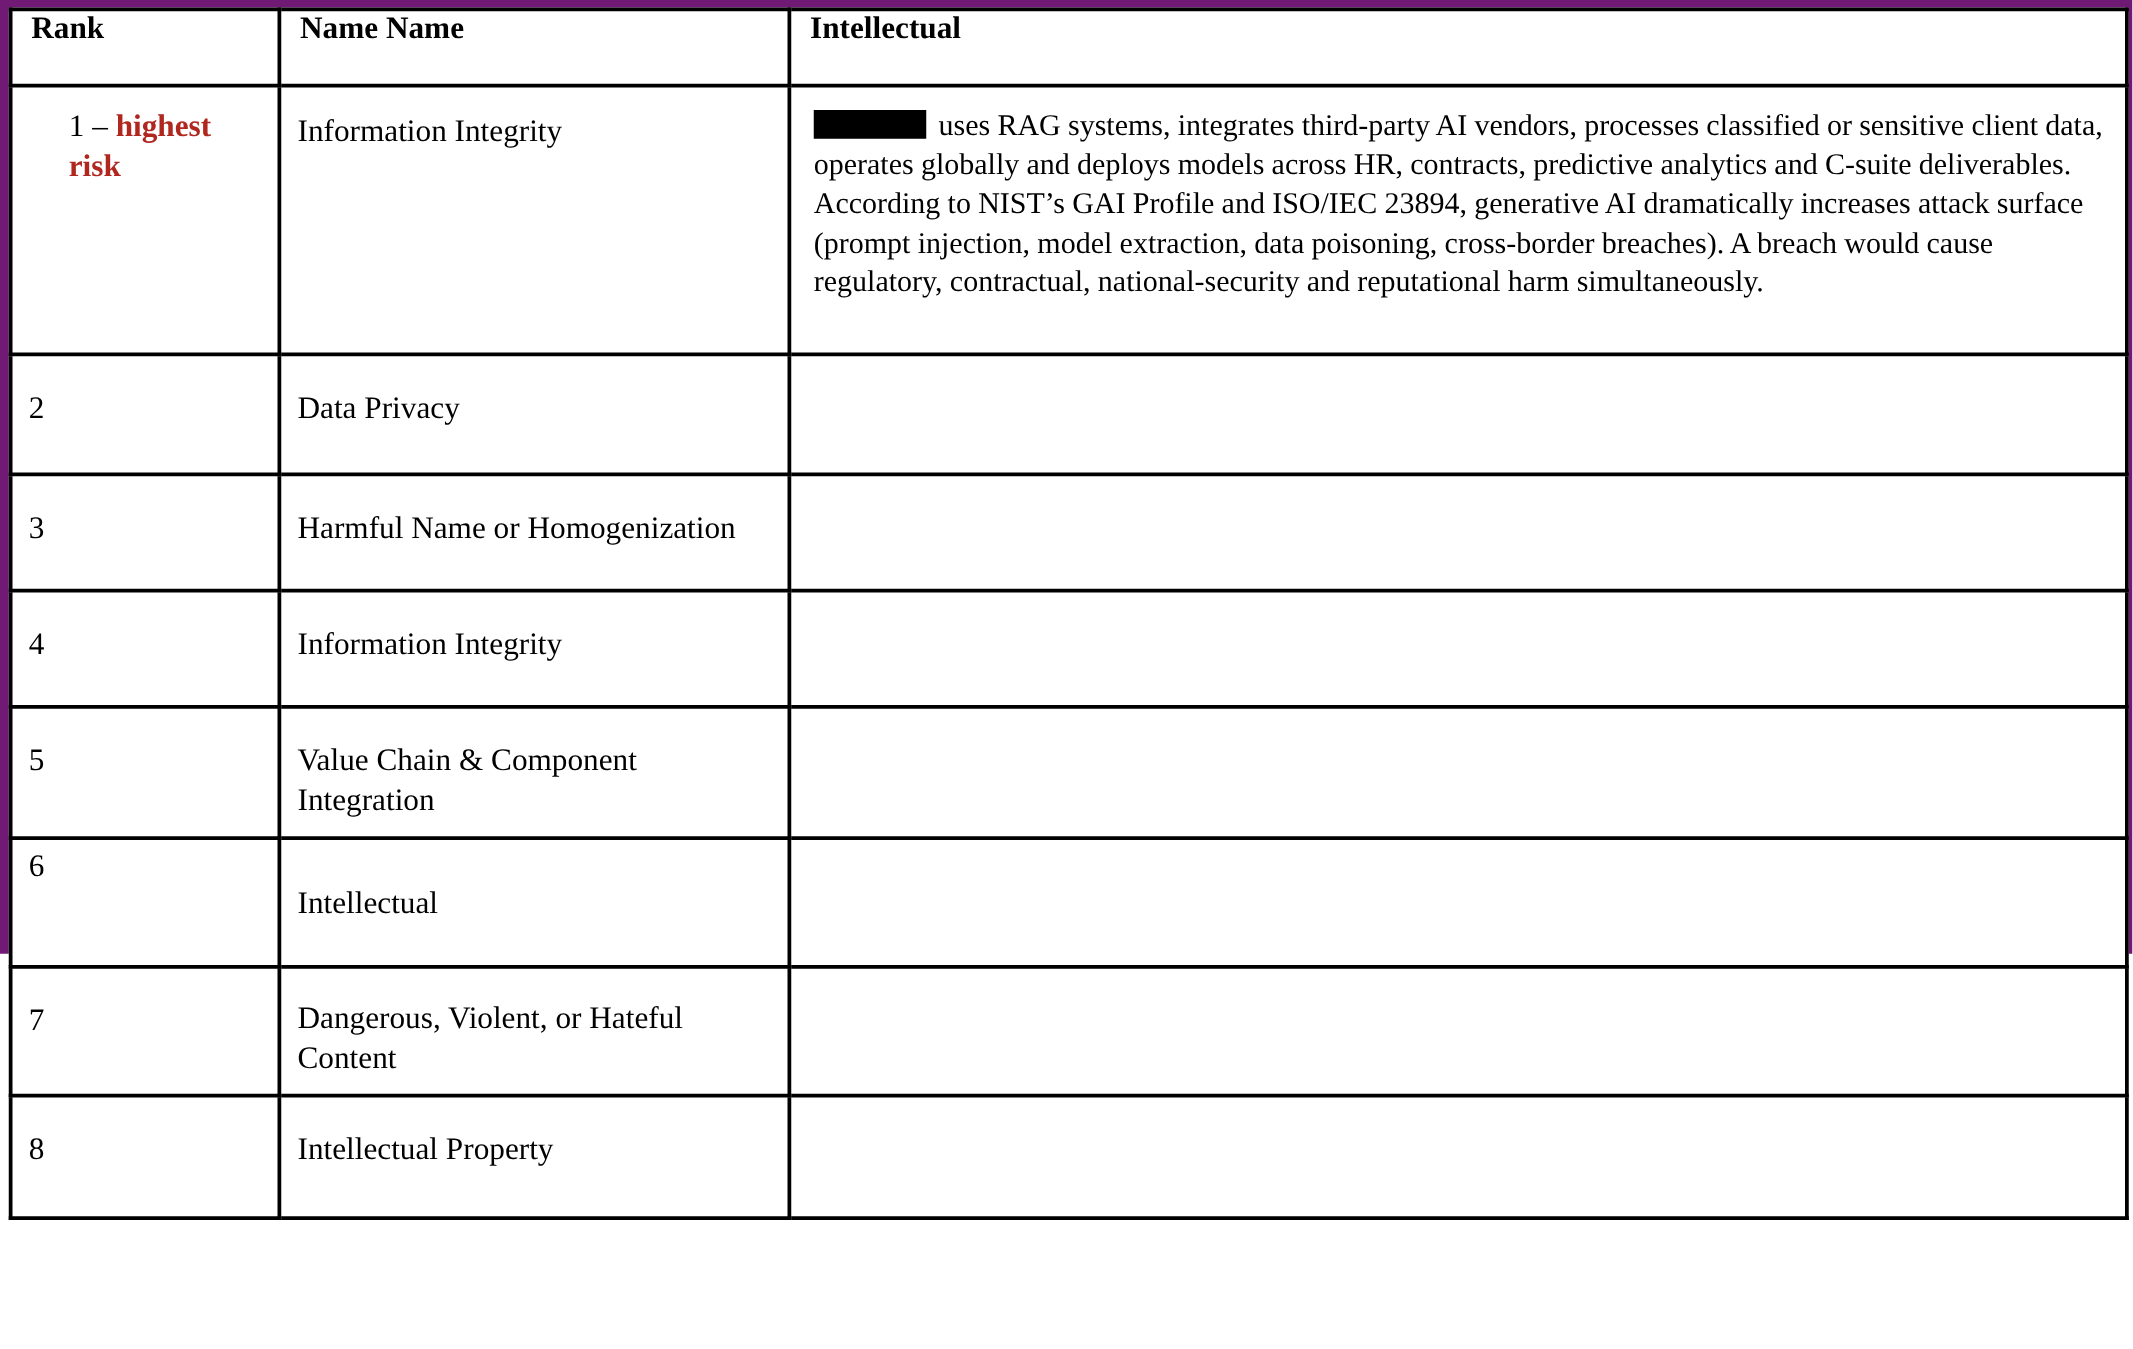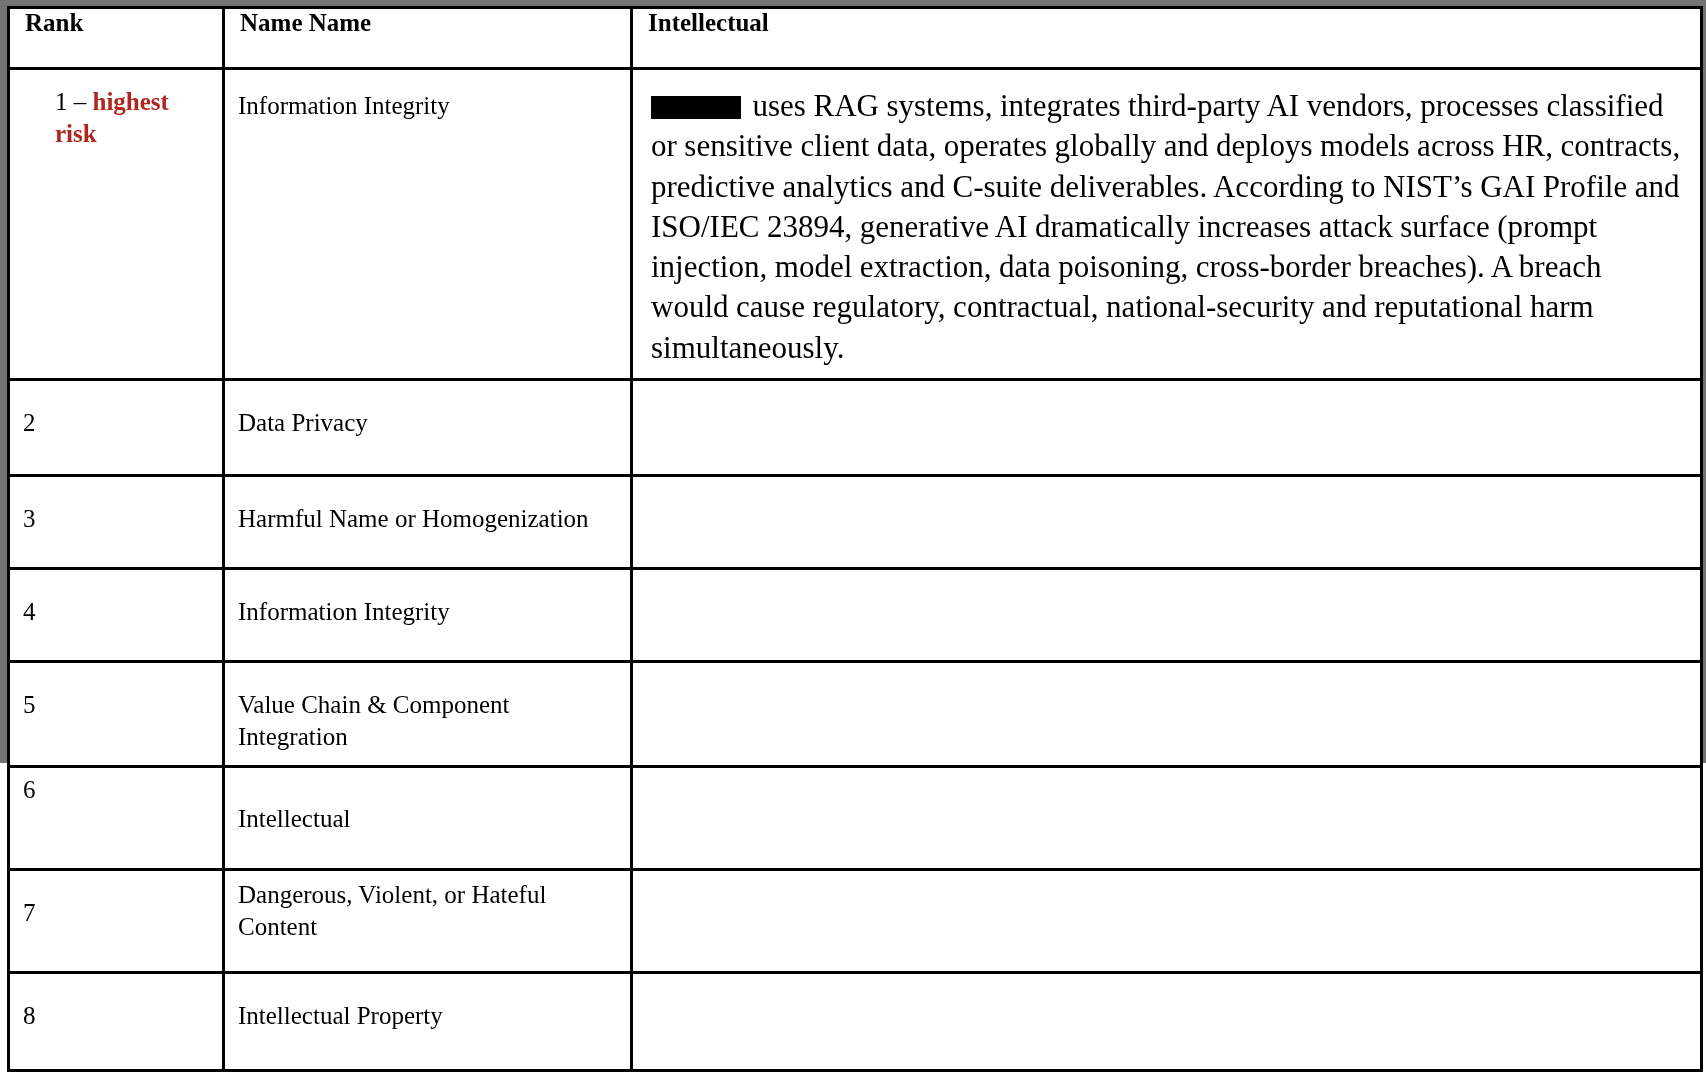--- a/index.html
+++ b/index.html
@@ -11,21 +11,21 @@
     width: 1706px;
     height: 1079px;
     overflow: hidden;
     font-family: "Liberation Serif", "DejaVu Serif", serif;
     color: #000000;
   }
   .page {
     position: relative;
     width: 1706px;
     height: 763px;
-    background: #737373;
+    background: #701a75;
     box-sizing: border-box;
   }
   table.risk-table {
     position: absolute;
     left: 7px;
     top: 6px;
     width: 1693px;
     border-collapse: collapse;
     table-layout: fixed;
     background: #ffffff;
@@ -70,21 +70,21 @@
   .rank-number { color: #000000; font-weight: normal; }
   .rank-highlight {
     color: #b0271f;
     font-weight: bold;
   }
   tr.row-1 .name-cell .cell-pad { padding-top: 20px; }
 
   .just-para {
     display: block;
     padding: 16px 16px 10px 18px;
-    font-size: 31px;
+    font-size: 24px;
     line-height: 1.30;
     text-align: left;
     word-spacing: -0.2px;
   }
   .redaction-bar {
     display: inline-block;
     width: 90px;
     height: 23px;
     background: #000000;
     vertical-align: -3px;
@@ -110,21 +110,21 @@
   tr.row-2 .name-cell .cell-pad,
   tr.row-3 .name-cell .cell-pad,
   tr.row-4 .name-cell .cell-pad,
   tr.row-5 .name-cell .cell-pad,
   tr.row-8 .name-cell .cell-pad { padding-top: 26px; }
 
   
   tr.row-6 .rank-cell .cell-pad { padding-top: 6px; }
   tr.row-6 .name-cell .cell-pad { padding-top: 35px; }
 
-  tr.row-7 .name-cell .cell-pad { padding-top: 8px; }
+  tr.row-7 .name-cell .cell-pad { padding-top: 24px; }
 
   .name-text { display: block; }
   .just-empty { display: block; min-height: 10px; }
 </style>
 </head>
 <body>
 
 <div class="page">
   <table class="risk-table">
     <colgroup>

